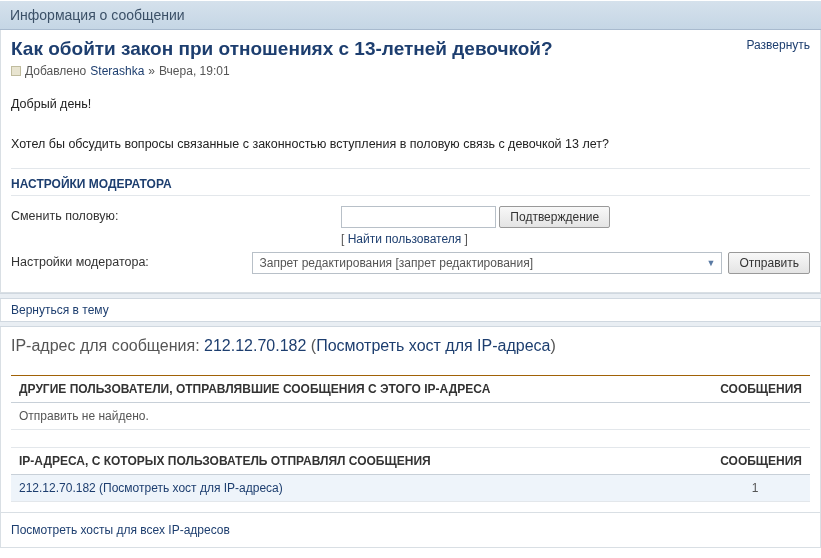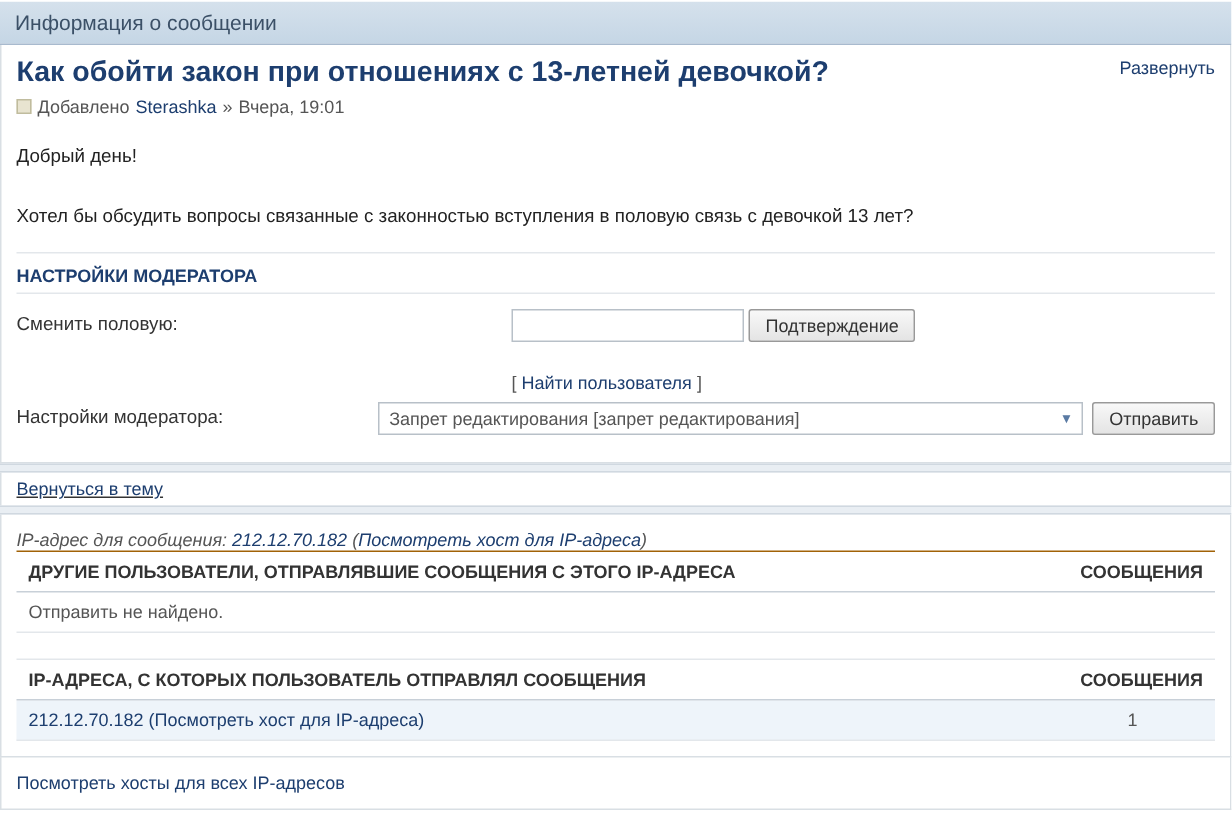--- a/index.html
+++ b/index.html
@@ -90,29 +90,28 @@
   .thin-sep {
     height: 6px;
     background: #e9eef3;
     border-top: 1px solid #d0d8e0;
     border-bottom: 1px solid #d0d8e0;
   }
   .return-section {
     padding: 4px 10px;
     border-left: 1px solid #d9dfe4;
     border-right: 1px solid #d9dfe4;
-    text-decoration: underline;
   }
   .return-section a { color: #1d3e6f; text-decoration: none; font-size: 12px; }
   .ip-section {
     padding: 10px;
     border: 1px solid #d9dfe4;
     border-top: none;
   }
-  .ip-line { color: #555; font-size: 12px; margin-bottom: 0; font-style: italic; }
+  .ip-line { color: #555; font-size: 16px; margin-bottom: 20px; }
   .ip-line a { color: #1d3e6f; text-decoration: none; }
   table.grid { width: 100%; border-collapse: collapse; font-size: 12px; }
   table.grid th {
     text-align: left;
     text-transform: uppercase;
     font-weight: bold;
     color: #333;
     padding: 6px 8px;
     border-top: 1px solid #a16207;
     border-bottom: 1px solid #c8d0d8;
@@ -159,21 +158,21 @@
   </div>
 
   <div class="mod-block">
     <div class="mod-title">НАСТРОЙКИ МОДЕРАТОРА</div>
 
     <div class="form-row">
       <div class="form-label">Сменить половую:</div>
       <div class="form-field">
         <input type="text" style="">
         <button class="btn">Подтверждение</button>
-        <div style="margin-top:20px;">
+        <div style="margin-top:4px;">
           <span class="sub-bracket">[ </span><a href="#" class="sub-link">Найти пользователя</a><span class="sub-bracket"> ]</span>
         </div>
       </div>
     </div>
 
     <div class="form-row">
       <div class="form-label">Настройки модератора:</div>
       <div class="form-field" style="display:flex; gap:6px; align-items:center;">
         <div class="select-like">
           <span>Запрет редактирования [запрет редактирования]</span>

